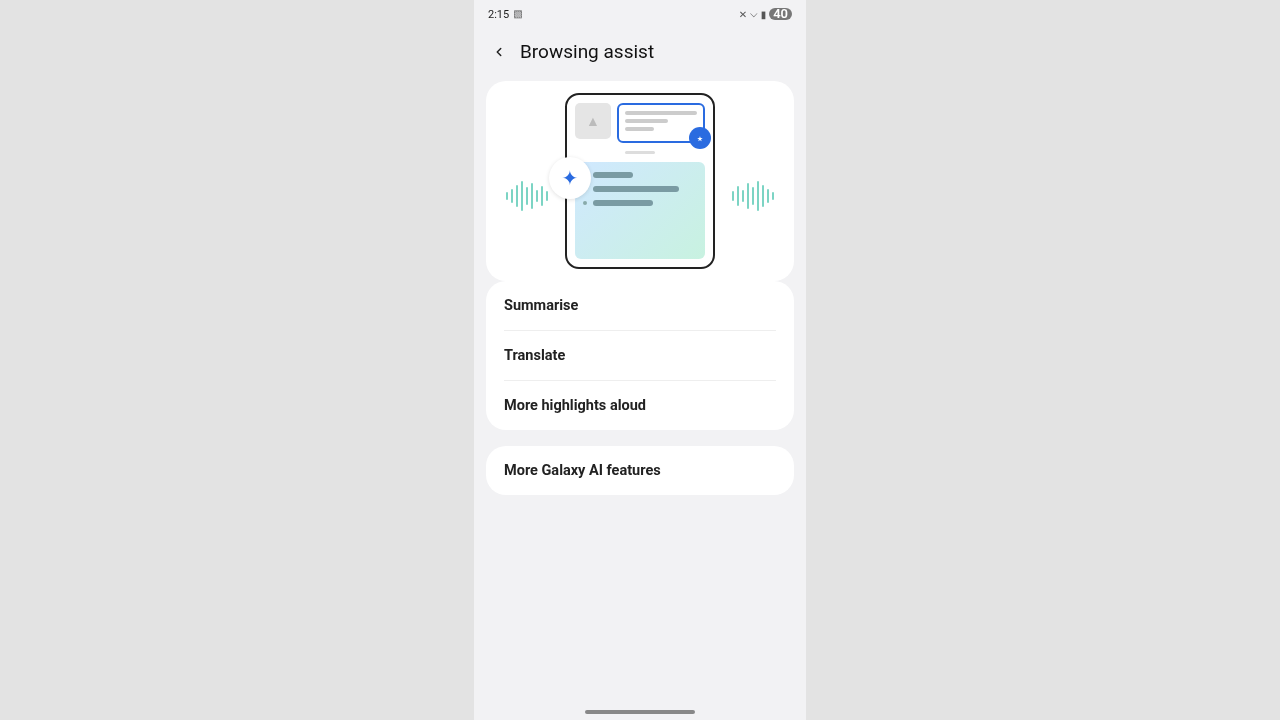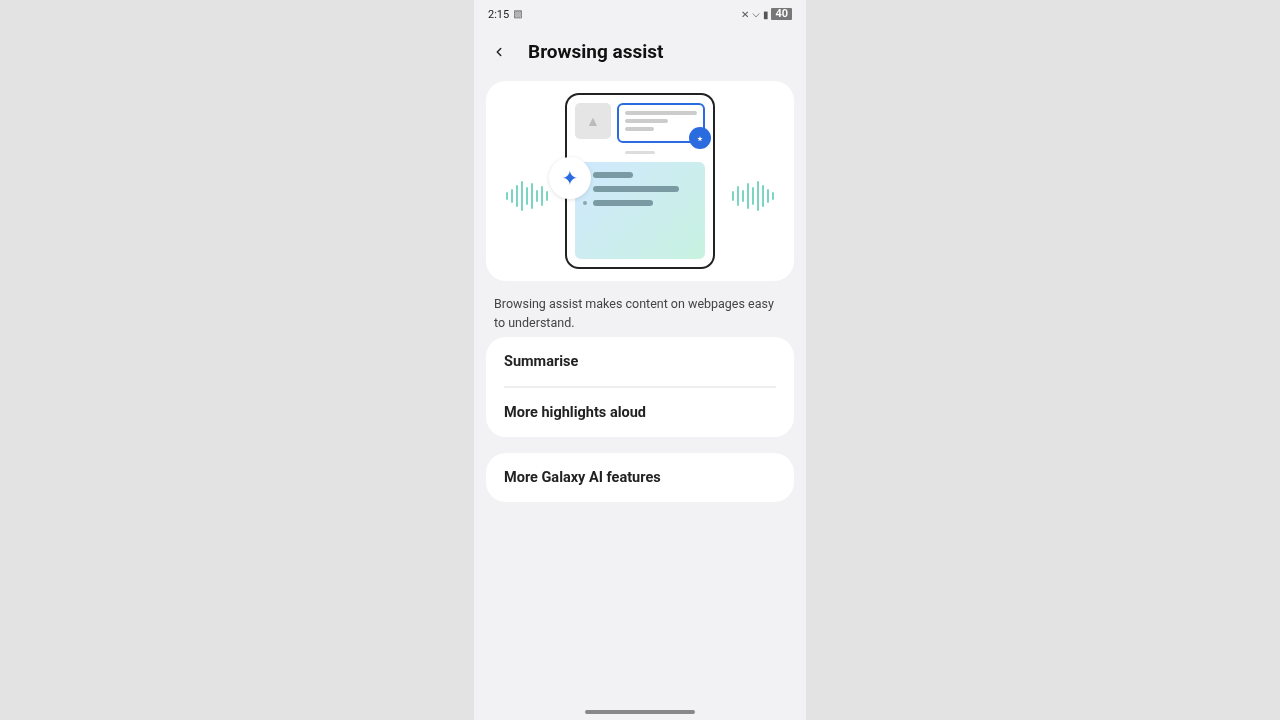--- a/index.html
+++ b/index.html
@@ -28,42 +28,41 @@
     padding: 0 14px;
     font-size: 11px;
     color: #222;
   }
   .statusbar .left { display: flex; align-items: flex-start; gap: 4px; }
   .statusbar .right { display: flex; align-items: center; gap: 3px; }
   .status-icon { font-size: 10px; color: #555; }
   .battery-pill {
     background: #777;
     color: #fff;
-    border-radius: 1px;
+    border-radius: 6px;
     padding: 0 4px;
-    font-size: 11px;
+    font-size: 13px;
     line-height: 12px;
     font-weight: 600;
   }
   .header {
     display: flex;
     align-items: center;
     padding: 12px 16px 18px 16px;
     gap: 12px;
   }
   .back {
     width: 18px; height: 18px;
     display: flex; align-items: center; justify-content: center;
     cursor: pointer;
   }
   .title {
     font-size: 19px;
-    font-weight: 700;
+    font-weight: 400;
     color: #111;
-    margin-left: 8px;
   }
   .card {
     margin: 0 12px;
     background: #fff;
     border-radius: 20px;
   }
   .illustration-card {
     height: 200px;
     display: flex;
     align-items: center;
@@ -255,26 +254,26 @@
         <span style="height:12px"></span>
         <span style="height:26px"></span>
         <span style="height:18px"></span>
         <span style="height:30px"></span>
         <span style="height:22px"></span>
         <span style="height:14px"></span>
         <span style="height:8px"></span>
     </div>
   </div>
 
-  <div class="description">Browsing assist makes content on webpages easy to understand.</div>
 
 
   <div class="card list-card">
     <div class="list-item"><span>Summarise</span></div>
     <div class="divider"></div>
+    <div class="list-item"><span>Translate</span></div>
     <div class="divider"></div>
     <div class="list-item"><span>More highlights aloud</span></div>
   </div>
 
   <div class="spacer"></div>
 
   <div class="card list-card">
     <div class="list-item"><span>More Galaxy AI features</span></div>
   </div>
 

